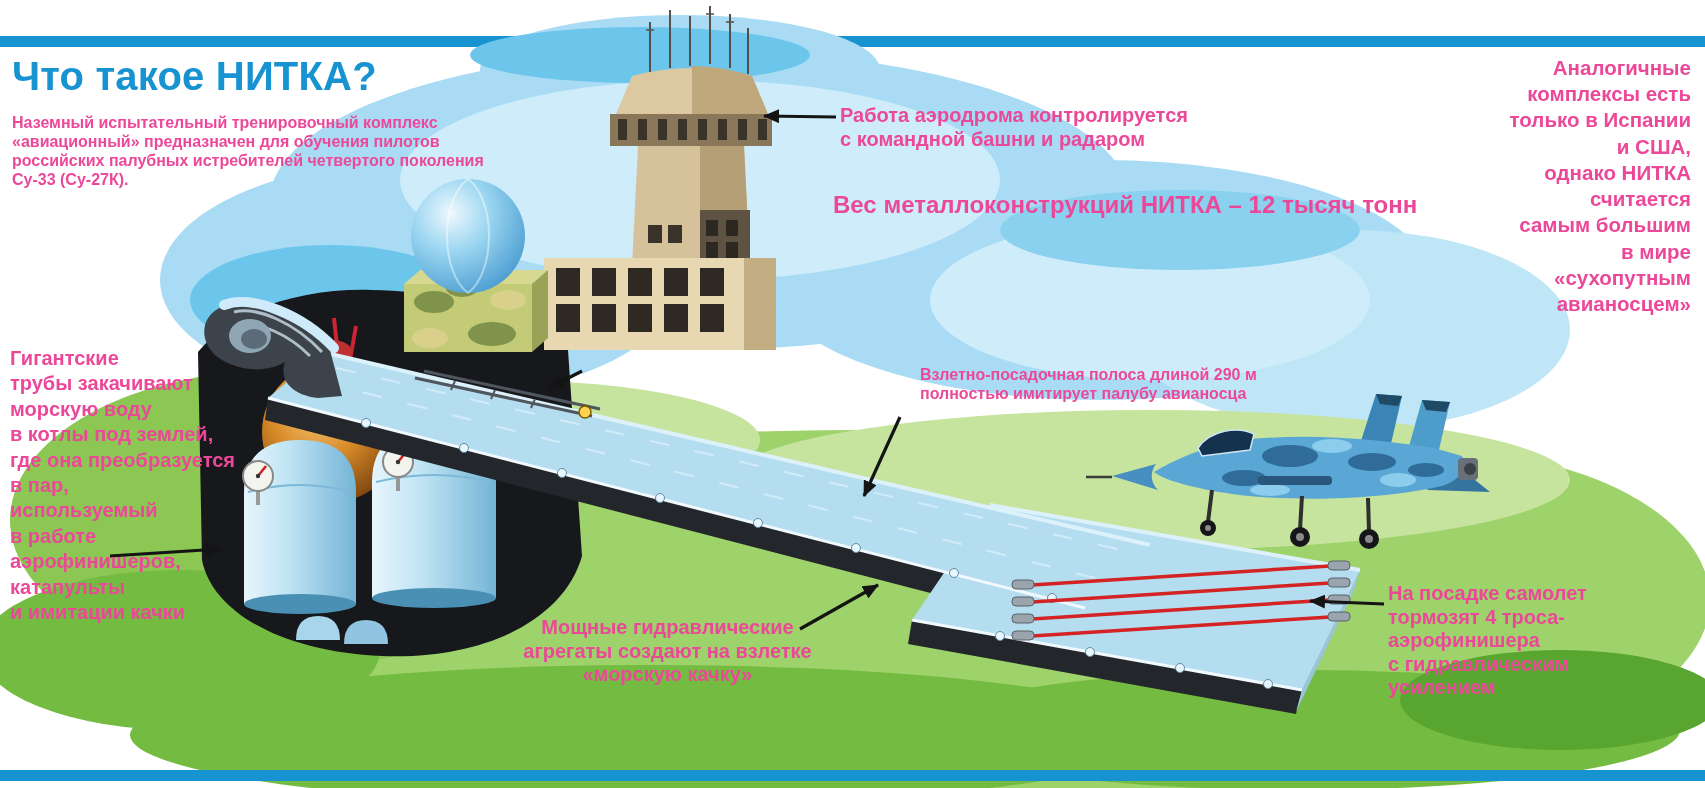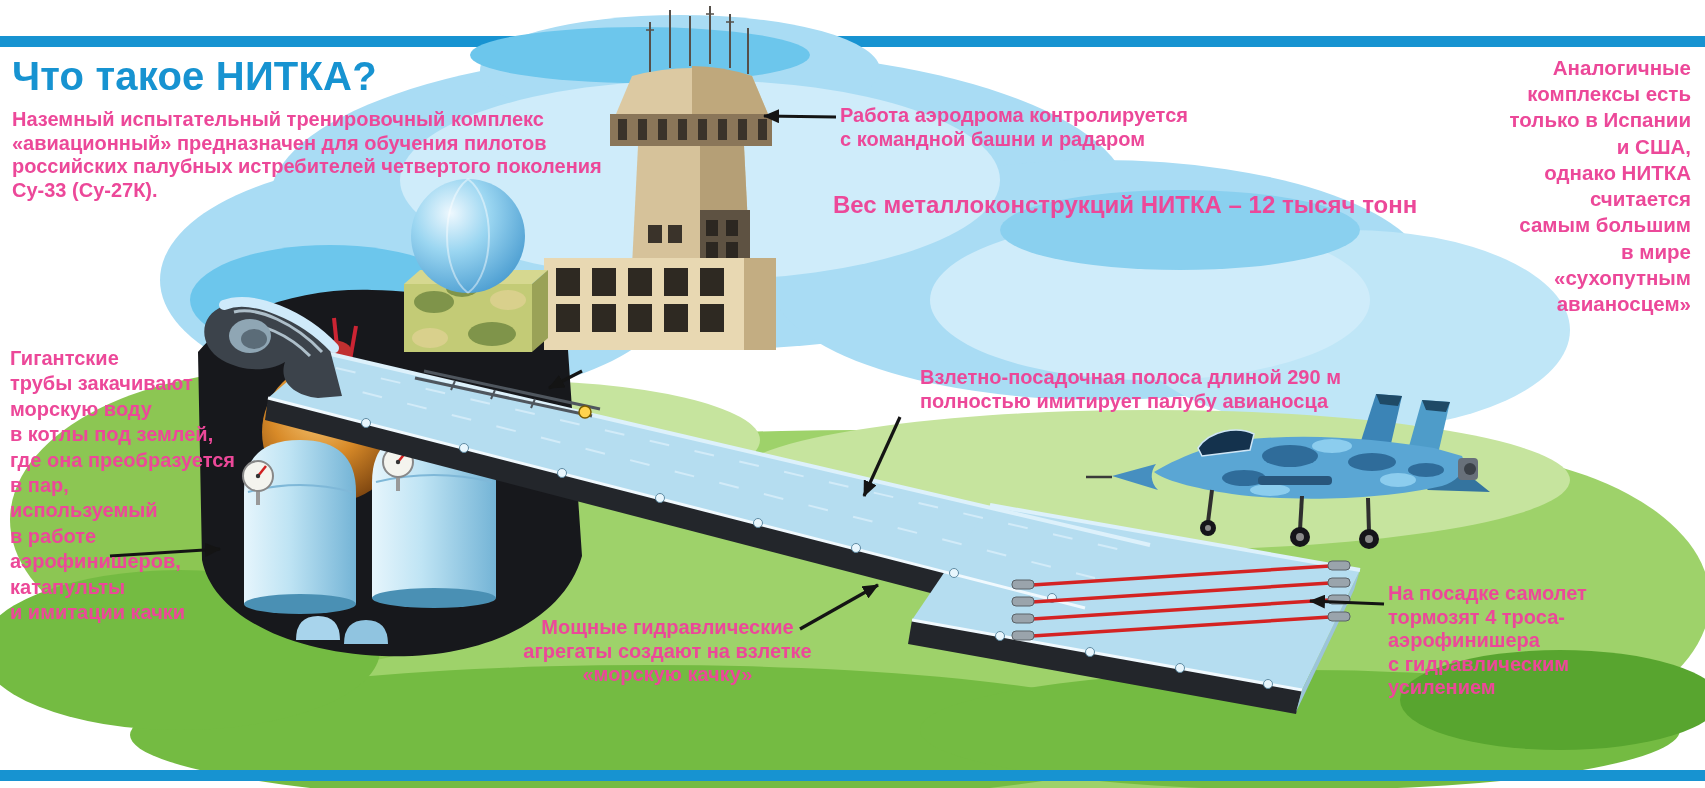--- a/index.html
+++ b/index.html
@@ -20,27 +20,27 @@
   }
   .title{
     position:absolute;
     left:12px;top:54px;
     margin:0;
     font-size:40px;
     font-weight:bold;
     color:#1793d1;
     letter-spacing:.2px;
   }
-  .intro{left:12px;top:108px;width:620px;font-size:20px;}
+  .intro{left:12px;top:114px;width:620px;font-size:16px;}
   .right-note{right:14px;top:55px;width:300px;text-align:right;font-size:20.5px;line-height:1.28;}
   .ann-tower{left:840px;top:104px;font-size:20px;}
   .ann-weight{left:833px;top:191px;font-size:24px;}
   .ann-staff{left:840px;top:240px;font-size:20px;}
   .ann-catapult{left:588px;top:344px;font-size:20px;}
-  .ann-runway{left:920px;top:366px;font-size:20px;}
+  .ann-runway{left:920px;top:366px;font-size:16px;}
   .ann-pipes{left:10px;top:346px;width:235px;font-size:20px;line-height:1.27;}
   .ann-hydraulics{left:515px;top:616px;width:305px;text-align:center;font-size:20px;}
   .ann-arresting{left:1388px;top:582px;width:230px;font-size:20px;}
 </style>
 </head>
 <body>
 
 <div class="canvas">
 
   <svg class="scene" viewBox="0 0 1705 788">

